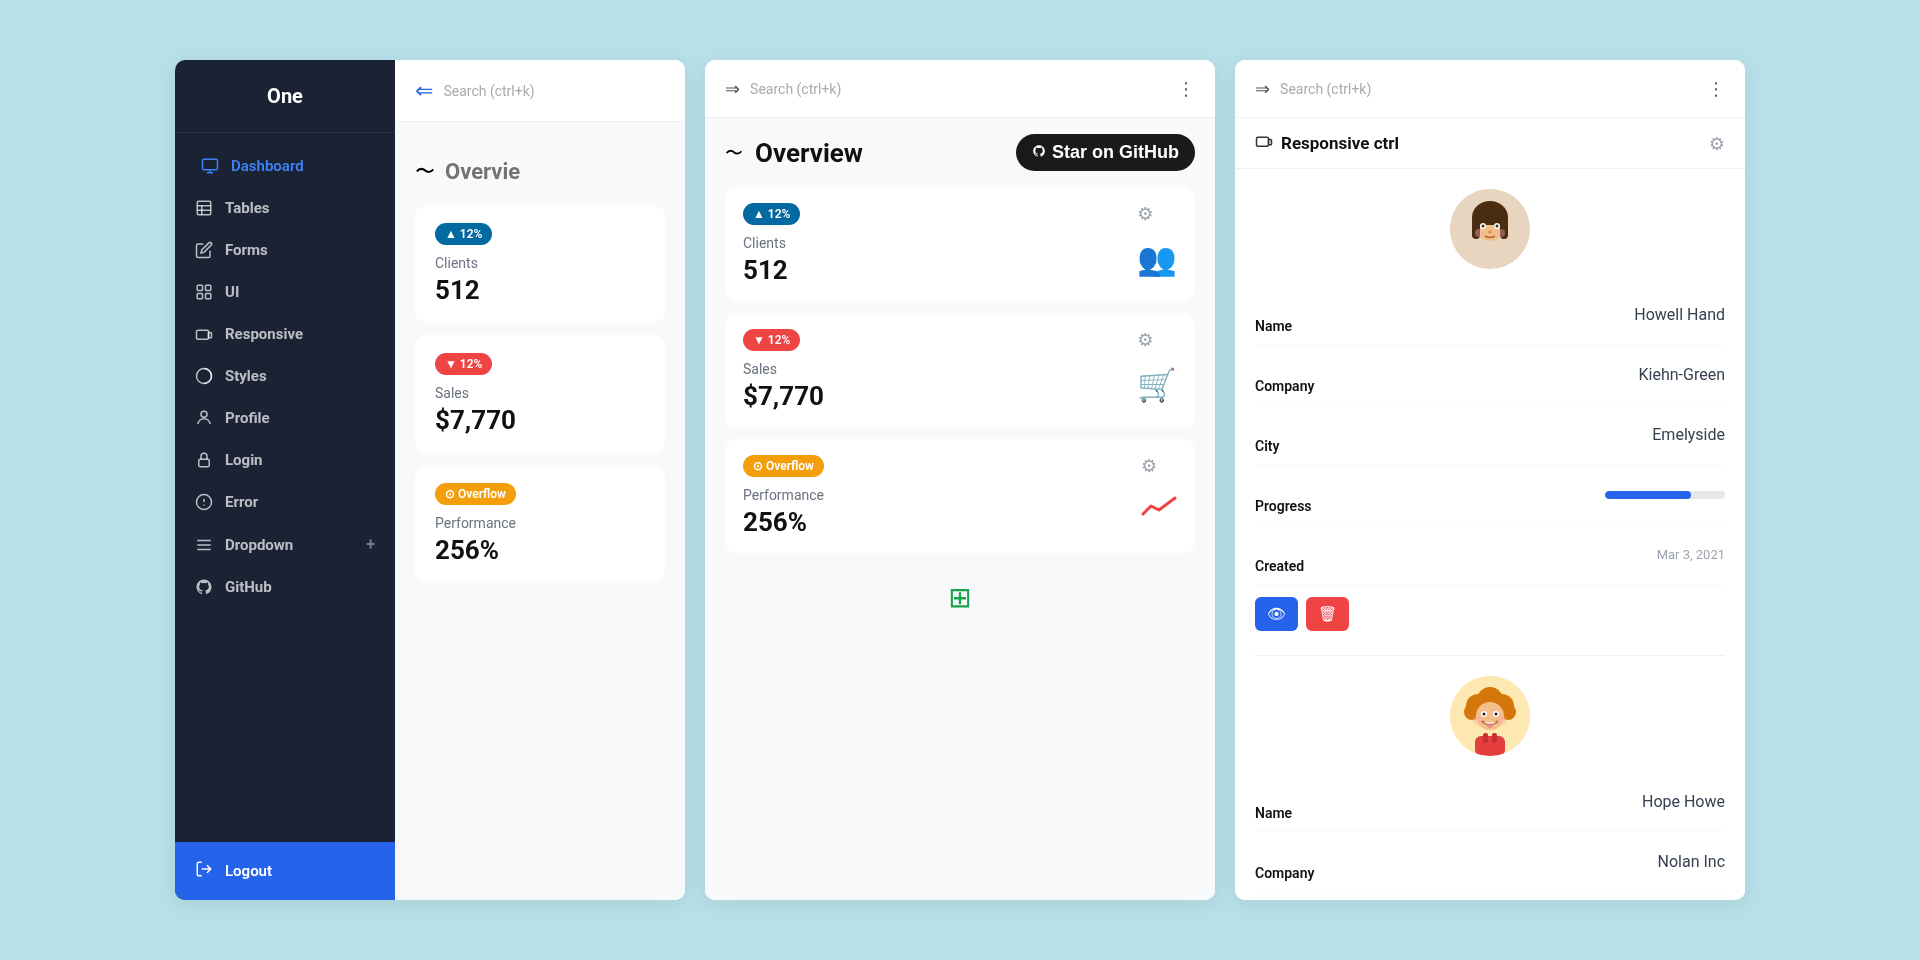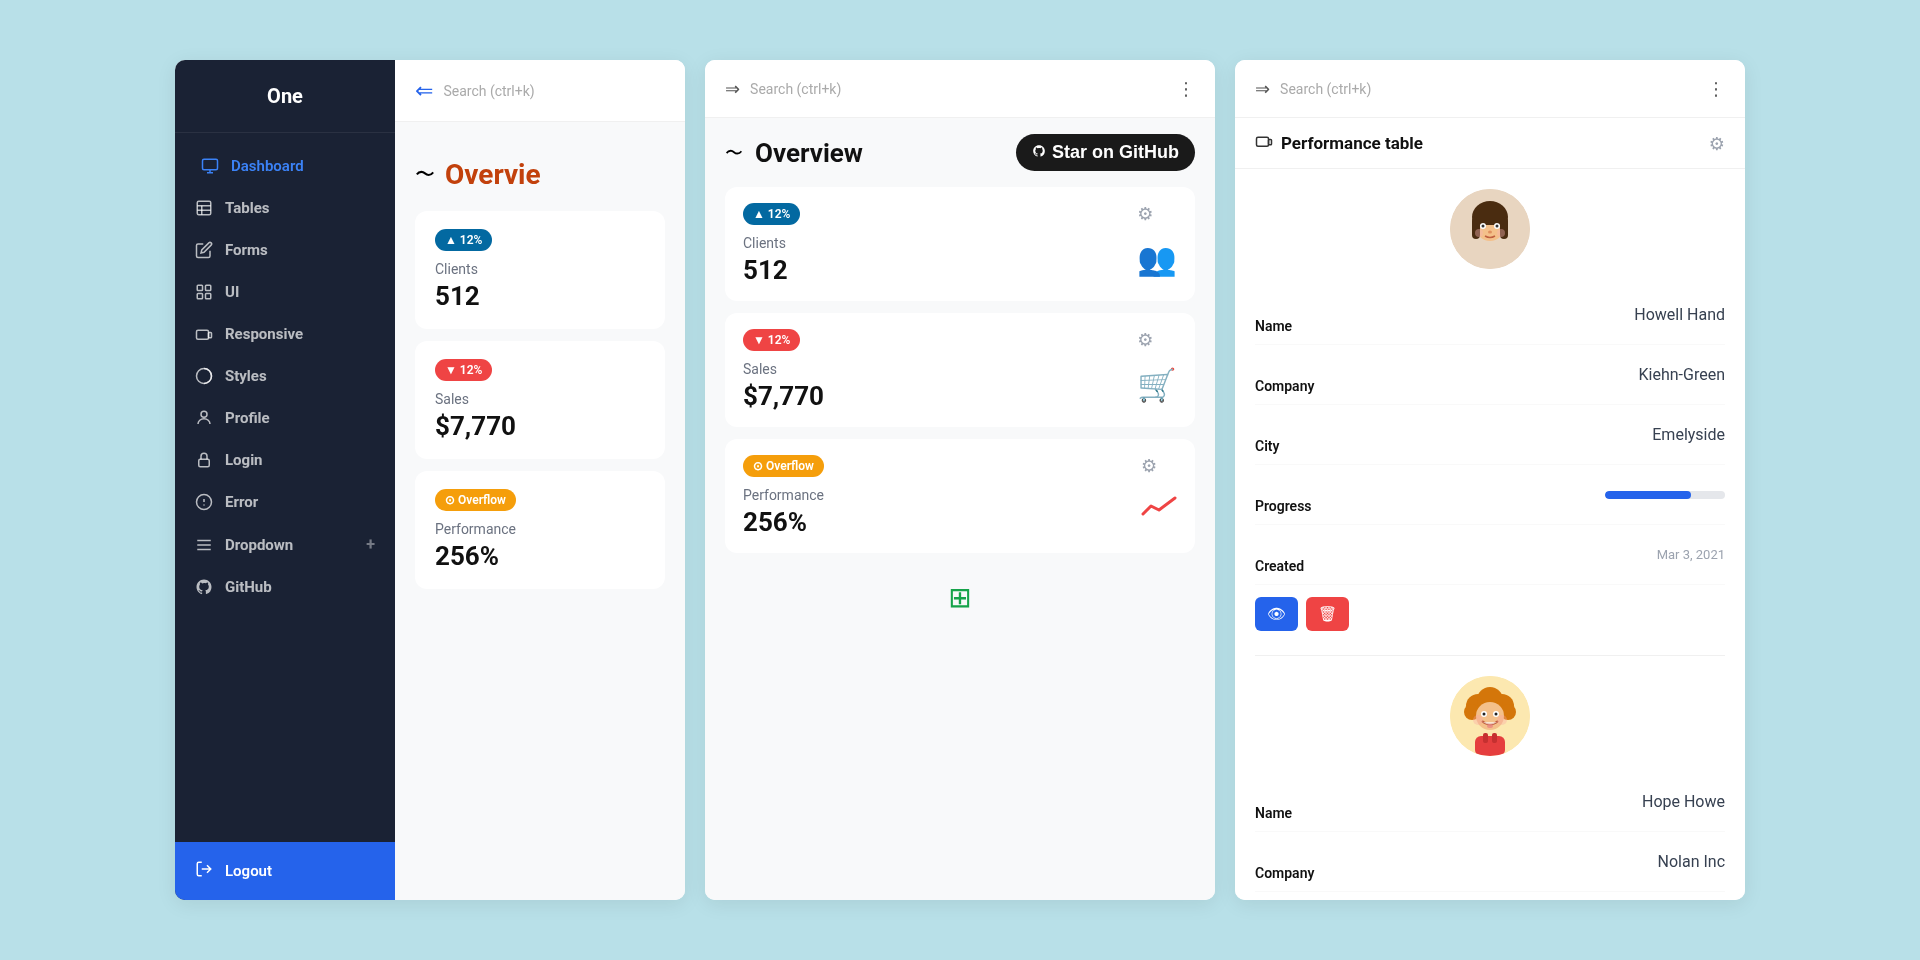--- a/index.html
+++ b/index.html
@@ -121,23 +121,23 @@
     .overview-title-row {
       display: flex;
       align-items: center;
       gap: 10px;
       padding: 16px 0 20px;
     }
     .overview-icon {
       font-size: 20px;
     }
     .overview-title {
-      font-size: 28px;
+      font-size: 22px;
       font-weight: 700;
-      color: #c2410c;
+      color: #737373;
     }
     .stat-card {
       background: white;
       border-radius: 12px;
       padding: 18px 20px;
       margin-bottom: 12px;
     }
     .stat-badge {
       display: inline-flex;
       align-items: center;
@@ -612,21 +612,21 @@
     <span class="three-dots">⋮</span>
   </div>
   <div class="panel3-title-row">
     <div class="panel3-title">
       <span>
         <svg width="18" height="18" viewBox="0 0 24 24" fill="none" stroke="#333" stroke-width="2">
             <rect x="2" y="7" width="16" height="12" rx="2"></rect>
             <rect x="18" y="10" width="4" height="7" rx="1"></rect>
           </svg>
       </span>
-      <span>Performance table</span>
+      <span>Responsive ctrl</span>
     </div>
     <span style="font-size:18px; color:#9ca3af;">⚙</span>
   </div>
   <div class="panel3-body">
 
     <div class="user-card">
       <div class="user-avatar-wrap">
         <div class="user-avatar" style="background:#e8d5c0;">
 
           <svg width="80" height="80" viewBox="0 0 80 80" xmlns="http://www.w3.org/2000/svg">

